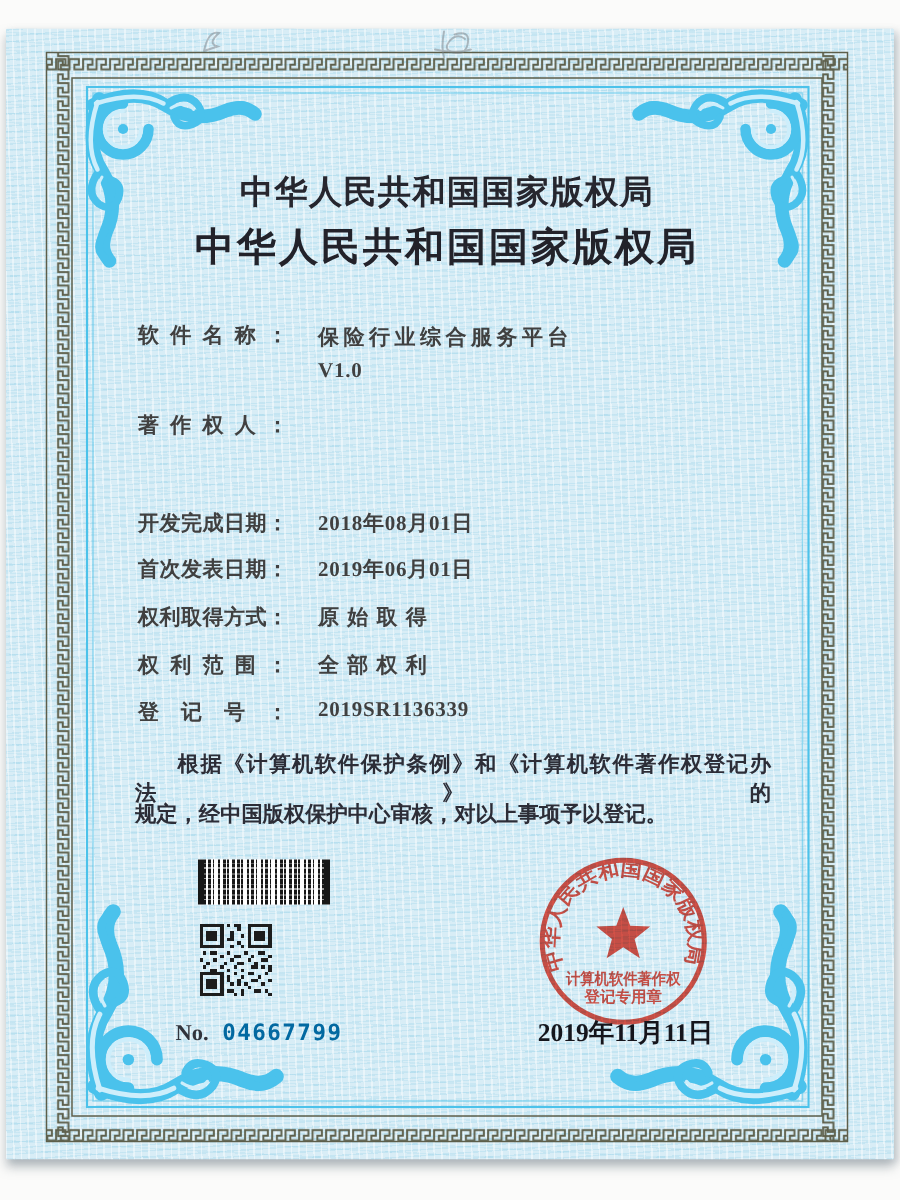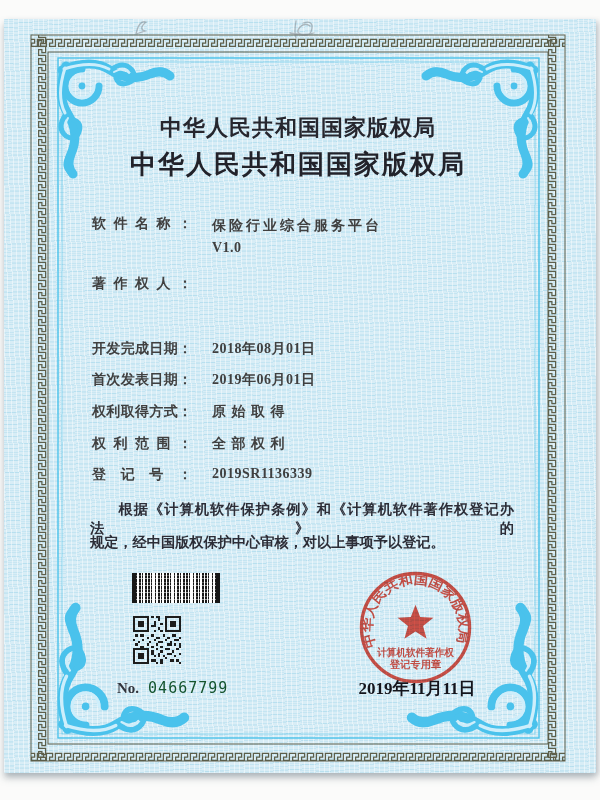--- a/index.html
+++ b/index.html
@@ -47,21 +47,21 @@
     border-left:4px solid #181818; border-right:4px solid #181818;
     background-color:#fff;
     background-image:
       repeating-linear-gradient(0deg, rgba(255,255,255,0) 0 3px, rgba(255,255,255,.55) 3px 4px, rgba(255,255,255,0) 4px 6px, rgba(255,255,255,.3) 6px 7px),
       repeating-linear-gradient(90deg,#181818 0 1.5px,#fff 1.5px 3px,#181818 3px 5px,#fff 5px 6px,#181818 6px 7px,#fff 7px 9.5px);
   }
   .qr { position:absolute; left:132px; top:616px; width:50px; height:48px; }
 
   .serial { position:absolute; left:117px; top:679px; font-size:15px; }
   .serial .no { color:#32343c; font-weight:600; }
-  .serial .num { margin-left:9px; font-family:"DejaVu Sans Mono", monospace; font-weight:400; color:#14532d; letter-spacing:1px; }
+  .serial .num { margin-left:9px; font-family:"DejaVu Sans Mono", monospace; font-weight:700; color:#0369a1; letter-spacing:1px; }
 
   .seal { position:absolute; left:356px; top:568px; width:119px; height:119px; mix-blend-mode:multiply; opacity:.93; }
   .issue-date { position:absolute; left:350px; top:677px; width:134px; text-align:center; font-size:17px; font-weight:700; color:#15151c; }
 
   .pencil { position:absolute; opacity:.5; }
 </style>
 </head>
 <body>
 
 <div id="stage">

